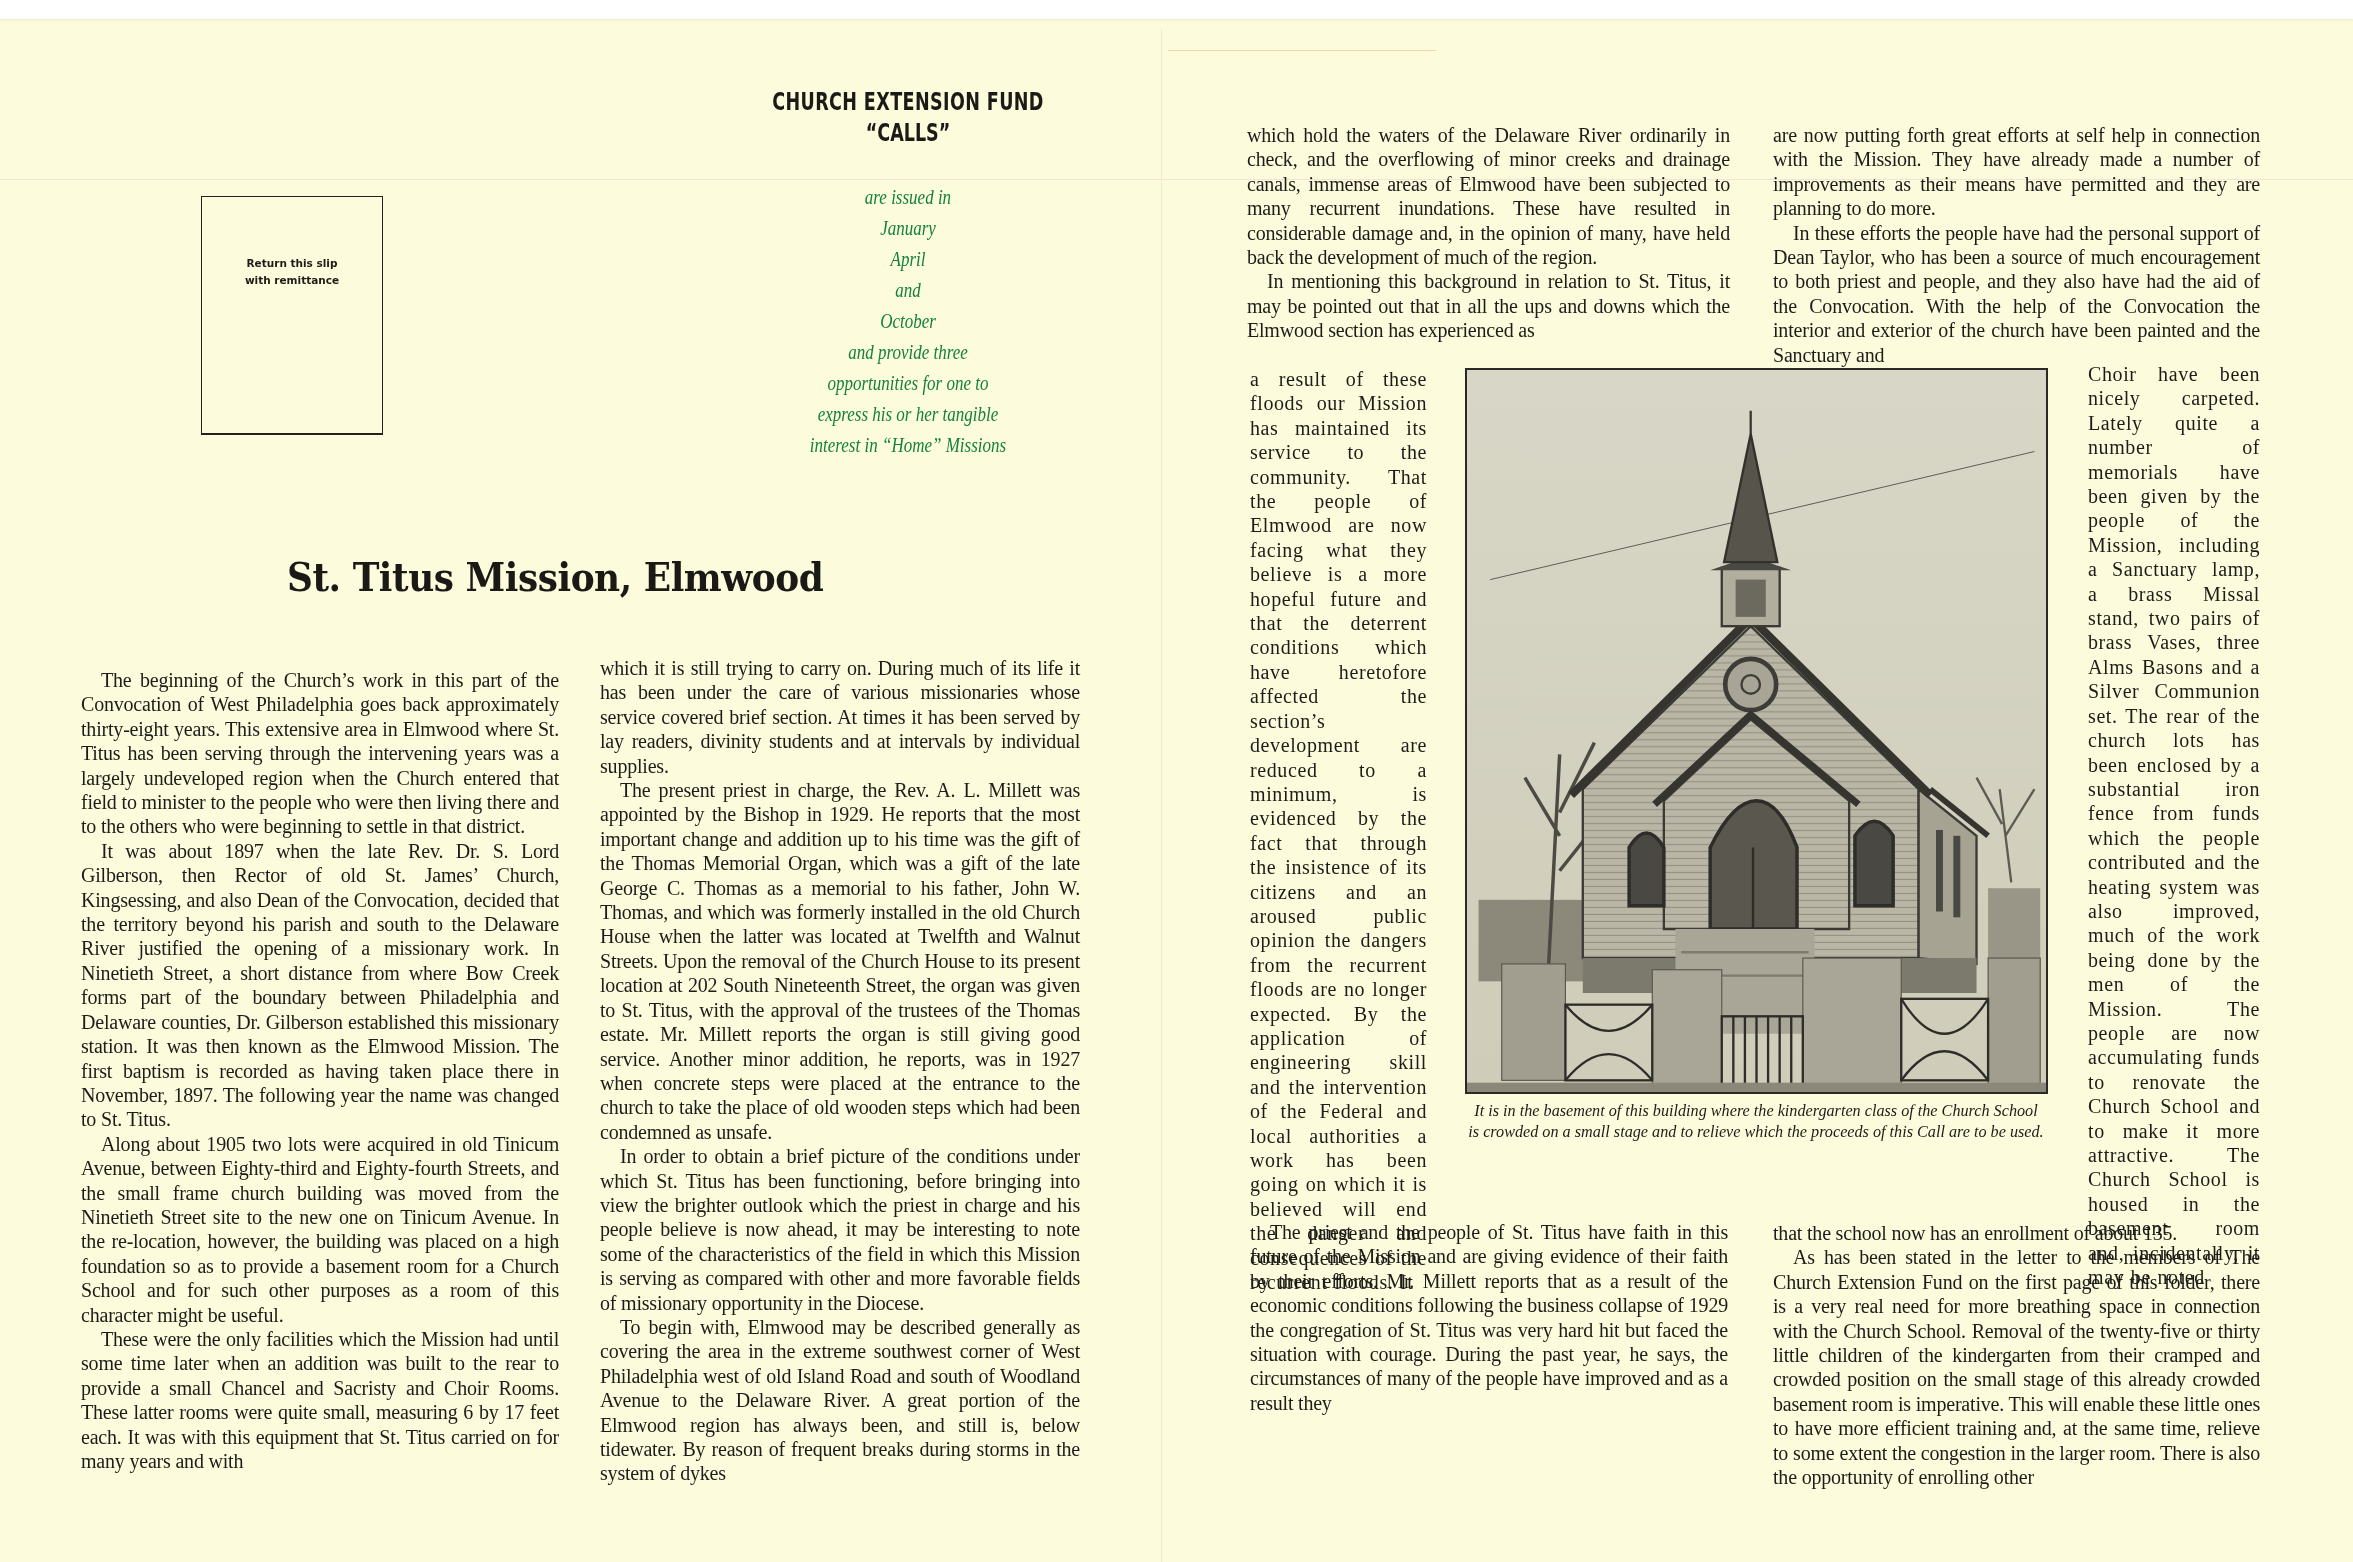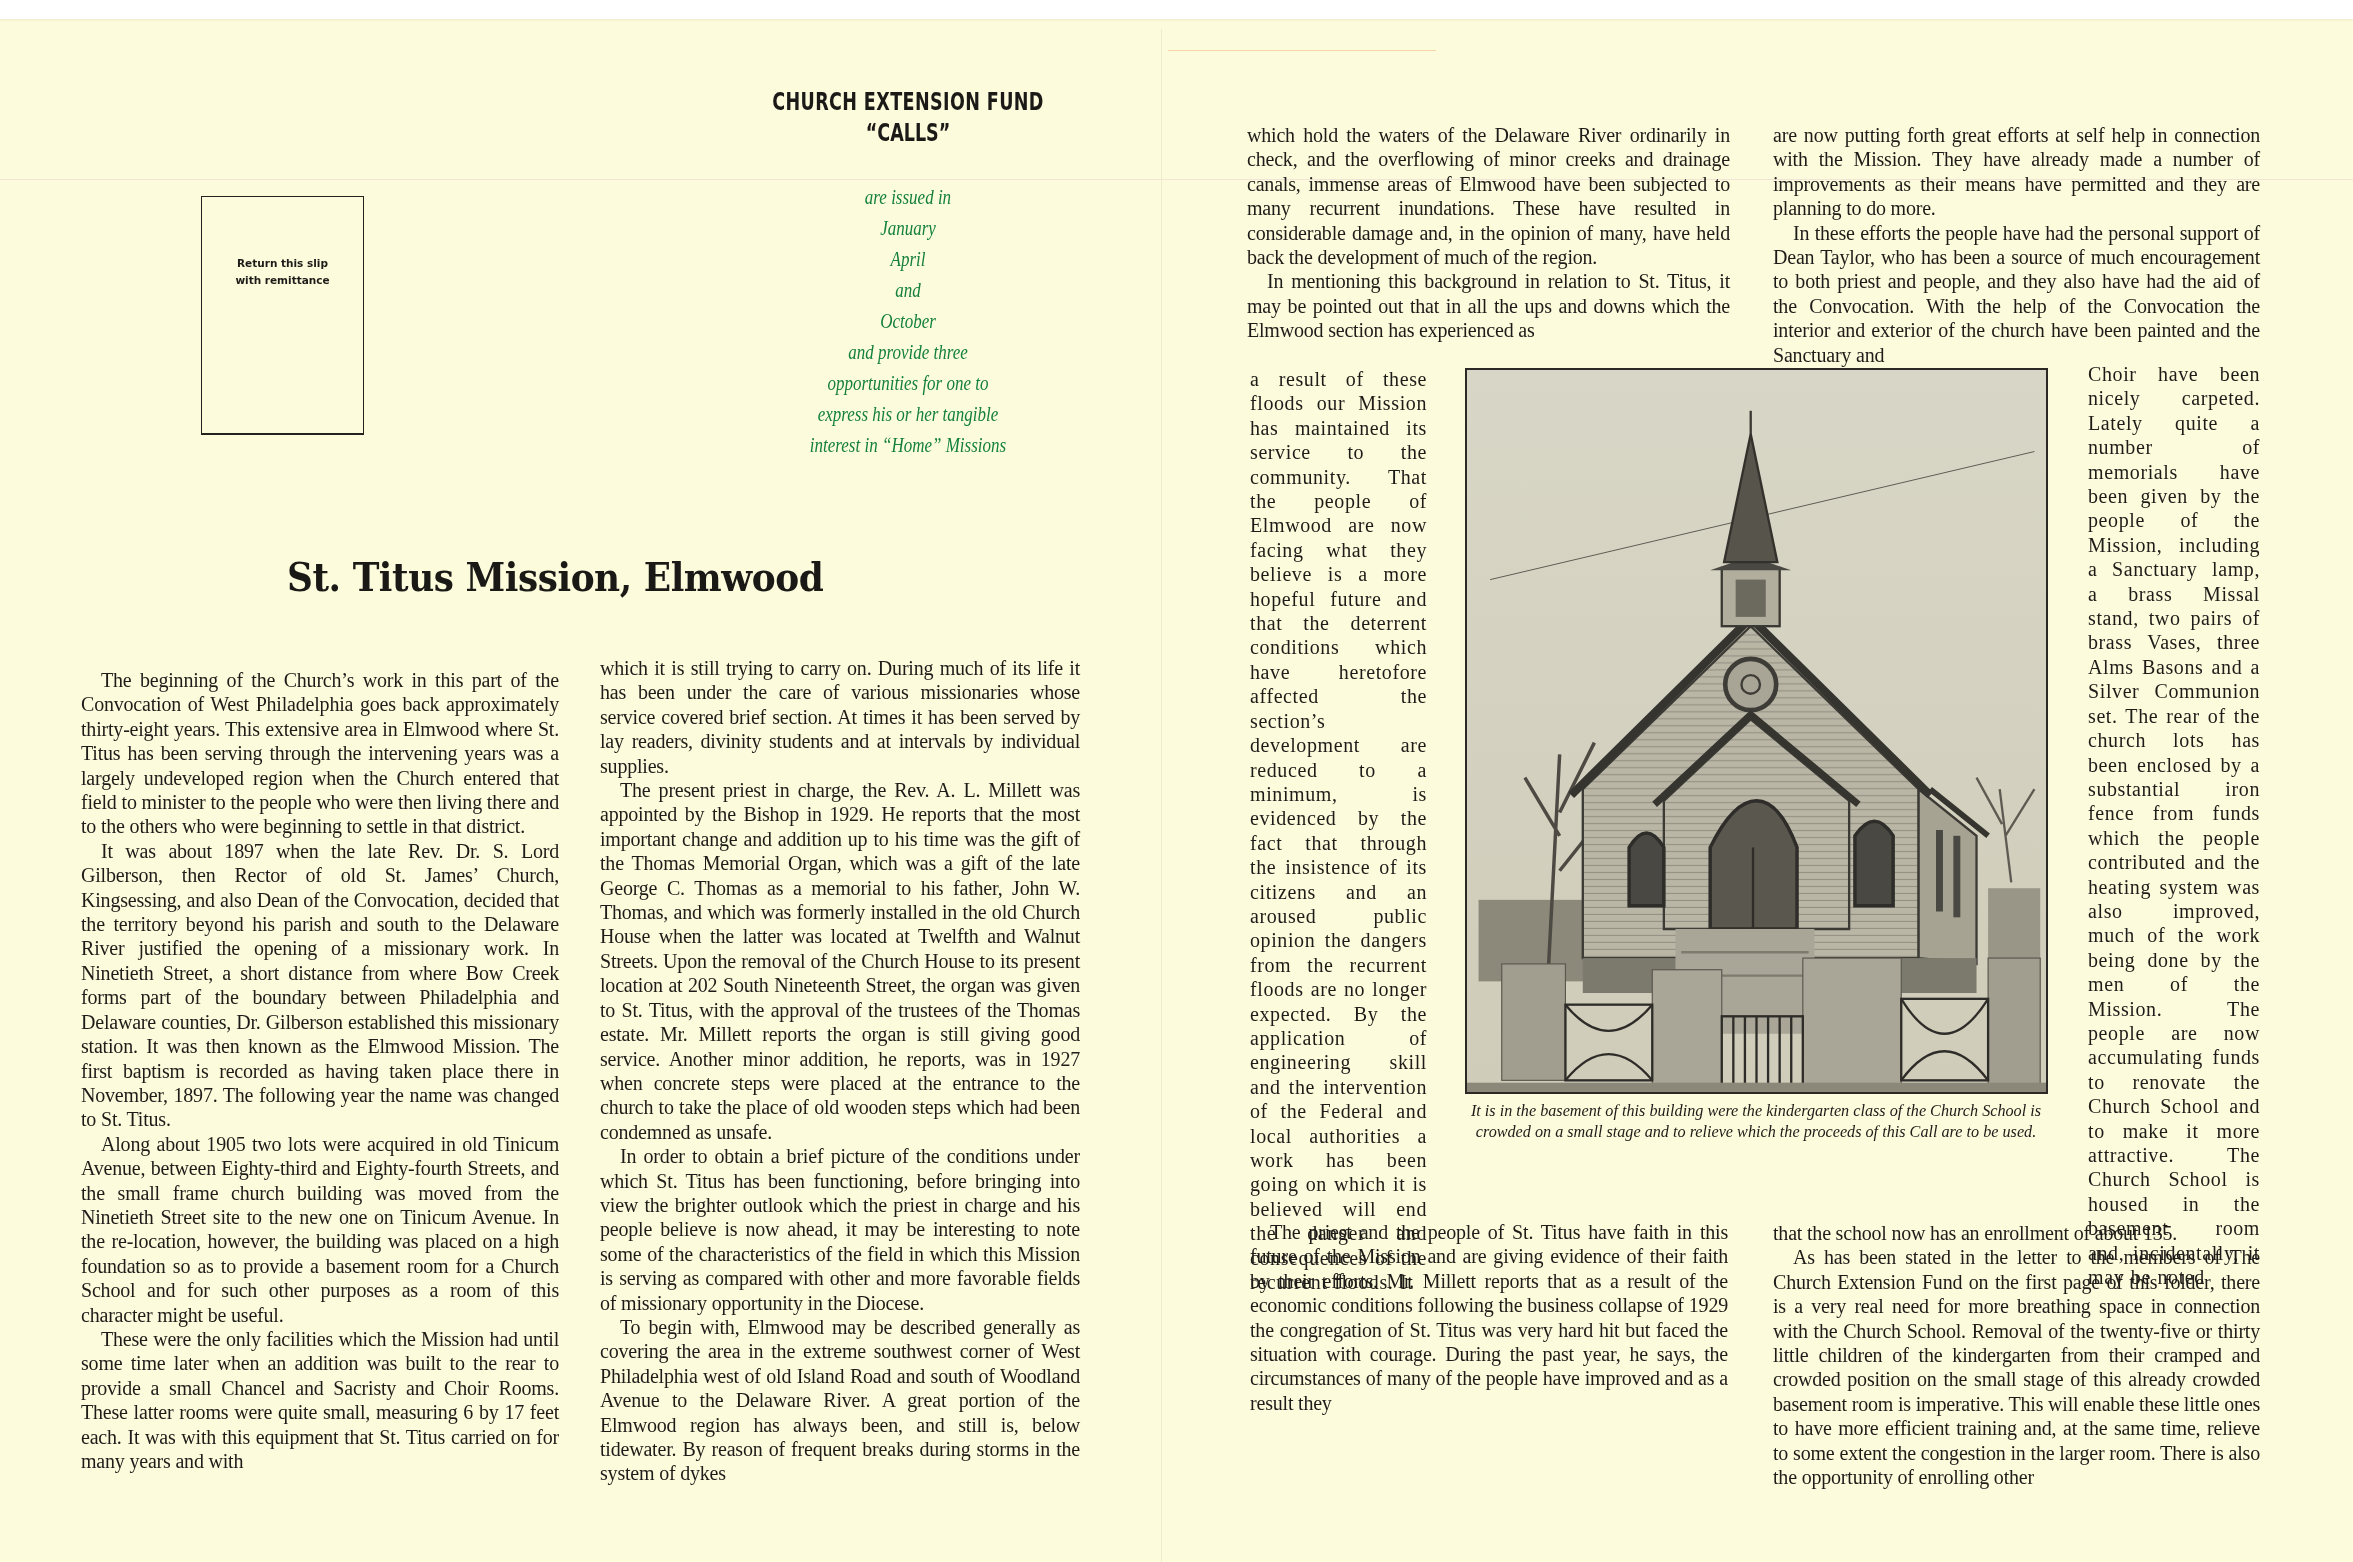--- a/index.html
+++ b/index.html
@@ -13,21 +13,21 @@
   .col { position: absolute; font-family: "Liberation Serif", "DejaVu Serif", serif; font-size: 20px; line-height: 24.4px; text-align: justify; letter-spacing: -0.2px; margin-top: 28px; }
   .col p { margin: 0; text-indent: 20px; }
   .col p.noindent { text-indent: 0; }
 
   .calls-heading { position: absolute; left: 717px; top: 86px; width: 382px; text-align: center; font-family: "DejaVu Sans", sans-serif; font-weight: bold; font-stretch: condensed; color: #1b1a17; }
   .calls-heading .h1 { font-size: 25px; line-height: 31px; transform: scaleX(0.78); transform-origin: center; letter-spacing: 0.5px; }
   .calls-heading .h2 { font-size: 25px; line-height: 31px; transform: scaleX(0.78); transform-origin: center; }
   .calls-body { position: absolute; left: 717px; top: 182px; width: 382px; text-align: center; font-family: "Liberation Serif", serif; font-style: italic; font-size: 20px; line-height: 31px; color: #15803d; }
   .calls-body div { transform: scaleX(0.85); }
 
-  .slip { position: absolute; left: 201px; top: 196px; width: 163px; height: 239px; border: 1.4px solid #24221e; border-bottom-width: 2.4px; box-sizing: border-box; }
+  .slip { position: absolute; left: 201px; top: 196px; width: 182px; height: 239px; border: 1.4px solid #24221e; border-bottom-width: 2.4px; box-sizing: border-box; }
   .slip-text { position: absolute; left: 0; right: 0; top: 58px; text-align: center; font-family: "DejaVu Sans", sans-serif; font-weight: bold; font-size: 10.5px; line-height: 16.7px; color: #1e1c18; }
 
   .title { position: absolute; left: 287px; top: 554px; font-family: "DejaVu Serif", serif; font-weight: bold; font-size: 39px; letter-spacing: -0.5px; color: #1a1916; transform: scaleX(0.92); transform-origin: left; }
 
   .photo { position: absolute; left: 1465px; top: 368px; width: 583px; height: 726px; border: 2.4px solid #2a2926; box-sizing: border-box; background: #d9d6c4; overflow: hidden; }
   .photo svg { display: block; width: 100%; height: 100%; }
   .caption { position: absolute; left: 1467px; top: 1101px; width: 578px; text-align: center; font-family: "Liberation Serif", serif; font-style: italic; font-size: 16.2px; line-height: 20.5px; color: #1e1c18; }
 
   .narrow { text-align: justify; letter-spacing: 0.6px; word-spacing: 1px; }
 </style>
@@ -149,21 +149,21 @@
       <path d="M85 545 Q122 590 160 545 M85 610 Q122 565 160 610"></path>
       <rect x="220" y="555" width="70" height="60"></rect>
       <path d="M230 555 L230 615 M240 555 L240 615 M250 555 L250 615 M260 555 L260 615 M270 555 L270 615 M280 555 L280 615"></path>
       <rect x="375" y="540" width="75" height="70"></rect>
       <path d="M375 540 Q412 600 450 540 M375 610 Q412 560 450 610"></path>
     </g>
     <rect x="0" y="612" width="500" height="8" fill="#8b887a"></rect>
   </svg>
 </div>
 
-<div class="caption">It is in the basement of this building were the kindergarten class of the Church School is crowded on a small stage and to relieve which the proceeds of this Call are to be used.</div>
+<div class="caption">It is in the basement of this building where the kindergarten class of the Church School is crowded on a small stage and to relieve which the proceeds of this Call are to be used.</div>
 
 <div class="col" style="left:1250px; top:1192px; width:478px;">
   <p>The priest and the people of St. Titus have faith in this future of the Mission and are giving evidence of their faith by their efforts.  Mr. Millett reports that as a result of the economic conditions following the business collapse of 1929 the congregation of St. Titus was very hard hit but faced the situation with courage.  During the past year, he says, the circumstances of many of the people have improved and as a result they</p>
 </div>
 
 <div class="col" style="left:1773px; top:95px; width:487px;">
   <p class="noindent">are now putting forth great efforts at self help in connection with the Mission.  They have already made a number of improvements as their means have permitted and they are planning to do more.</p>
   <p>In these efforts the people have had the personal support of Dean Taylor, who has been a source of much encouragement to both priest and people, and they also have had the aid of the Convocation.  With the help of the Convocation the interior and exterior of the church have been painted and the Sanctuary and</p>
 </div>
 

